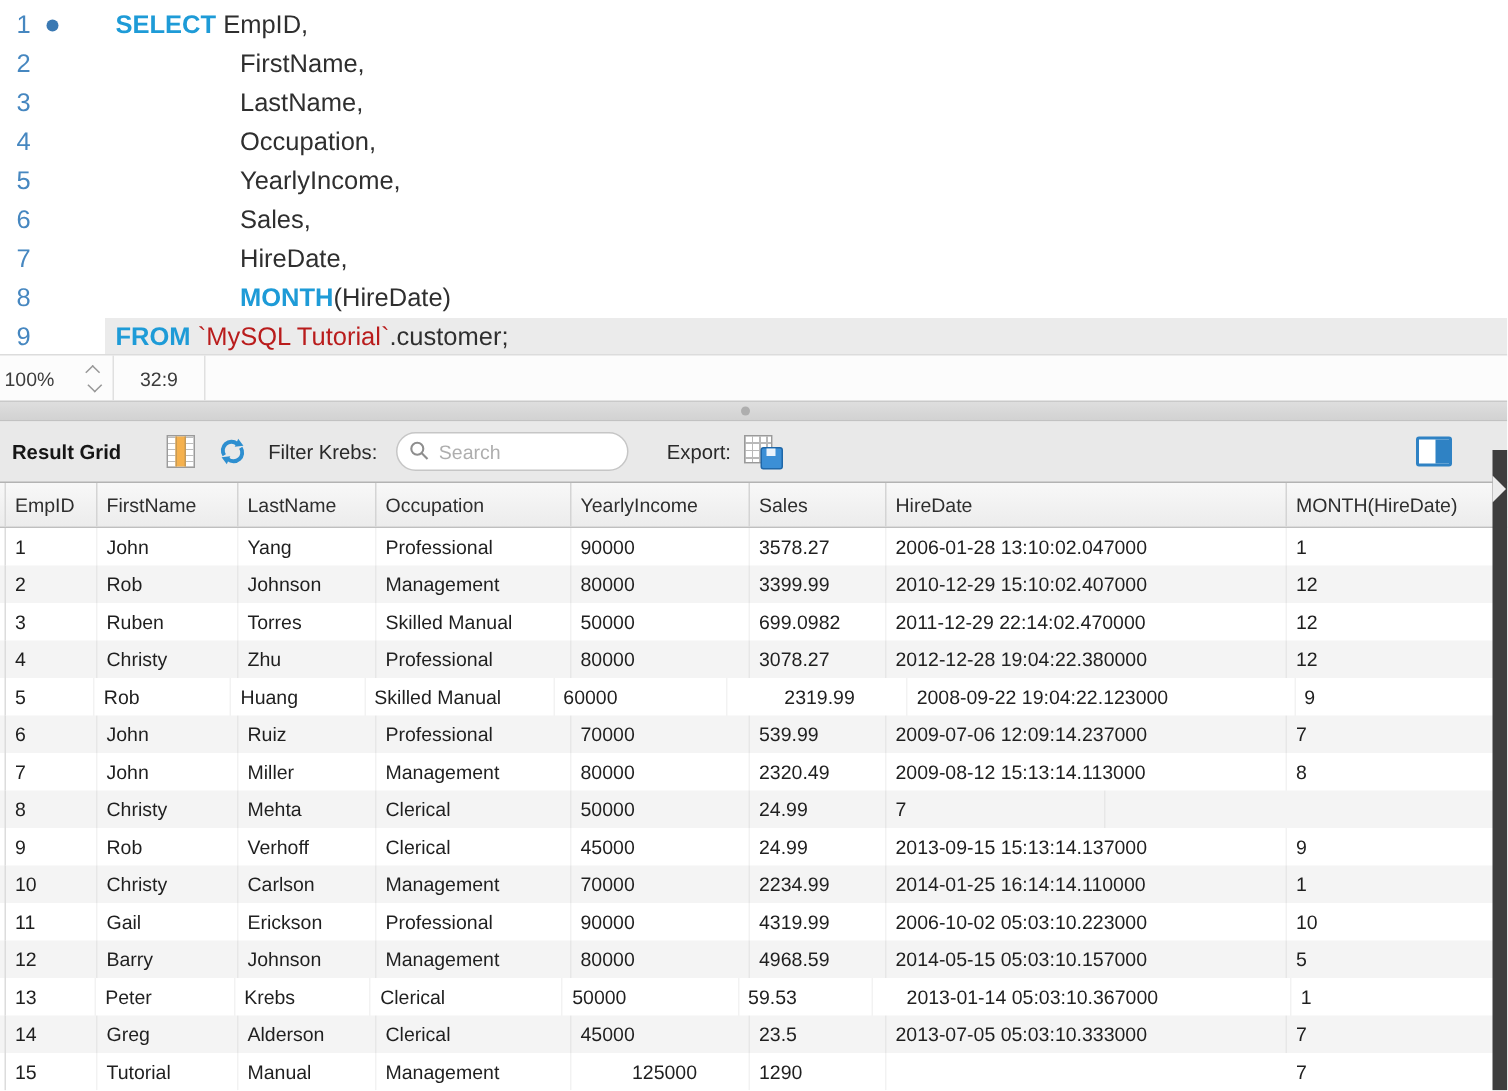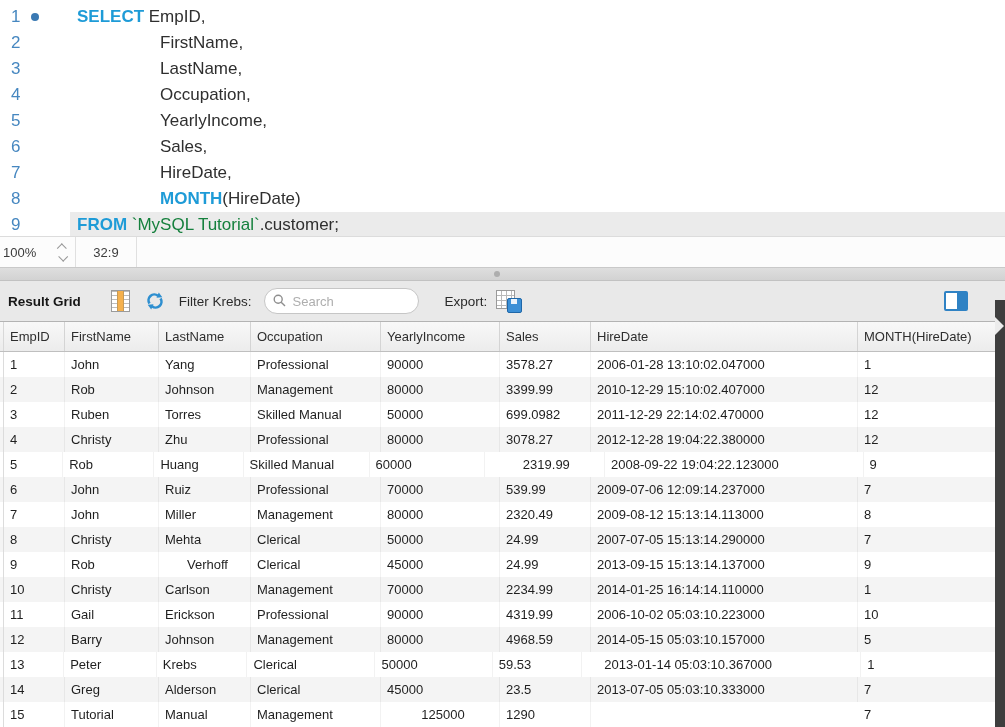--- a/index.html
+++ b/index.html
@@ -12,21 +12,21 @@
   
   .editor { position:absolute; top:0; left:0; width:1005px; height:236px; padding-top:4px; box-sizing:border-box; }
   .editor-line { display:flex; height:26px; line-height:26px; font-size:17px; }
   .gutter { width:70px; flex:0 0 70px; position:relative; color:#4687c0; }
   .line-num { position:absolute; left:11px; }
   .line-bullet { position:absolute; left:31px; top:9px; width:8px; height:8px; border-radius:50%; background:#3a79b3; }
   .code { flex:1; color:#2f2f2f; padding-left:7px; white-space:pre; }
   .code.ind { padding-left:90px; }
   .code.hl { background:#ebebeb; }
   .tok-kw { color:#1e9bd7; font-weight:bold; }
-  .tok-str { color:#15803d; }
+  .tok-str { color:#b91c1c; }
   .tok-pl { color:#2f2f2f; }
 
   .watermark {
     position:absolute; left:456px; top:117px; font-size:23px; font-weight:bold;
     color:#F8BD62; letter-spacing:0.5px;
   }
 
   
   .statusbar {
     position:absolute; top:236px; left:0; width:1005px; height:32px; box-sizing:border-box;
@@ -293,27 +293,26 @@
         <div class="cell" style="width: 267px;">2009-08-12 15:13:14.113000</div>
         <div class="cell" style="width: 146px;">8</div>
       </div>
       <div class="grid-row">
         <div class="cell first" style="width: 62px;">8</div>
         <div class="cell" style="width: 94px;">Christy</div>
         <div class="cell" style="width: 92px;">Mehta</div>
         <div class="cell" style="width: 130px;">Clerical</div>
         <div class="cell" style="width: 119px;">50000</div>
         <div class="cell" style="width: 91px;">24.99</div>
-        <div class="cell" style="width: 267px;">2007-07-05 15:13:14.290000</div>
         <div class="cell" style="width: 146px;">7</div>
       </div>
       <div class="grid-row">
         <div class="cell first" style="width: 62px;">9</div>
         <div class="cell" style="width: 94px;">Rob</div>
-        <div class="cell" style="width: 92px; text-align: center;">Verhoff</div>
+        <div class="cell" style="width: 92px;">Verhoff</div>
         <div class="cell" style="width: 130px;">Clerical</div>
         <div class="cell" style="width: 119px;">45000</div>
         <div class="cell" style="width: 91px;">24.99</div>
         <div class="cell" style="width: 267px;">2013-09-15 15:13:14.137000</div>
         <div class="cell" style="width: 146px;">9</div>
       </div>
       <div class="grid-row">
         <div class="cell first" style="width: 62px;">10</div>
         <div class="cell" style="width: 94px;">Christy</div>
         <div class="cell" style="width: 92px;">Carlson</div>

